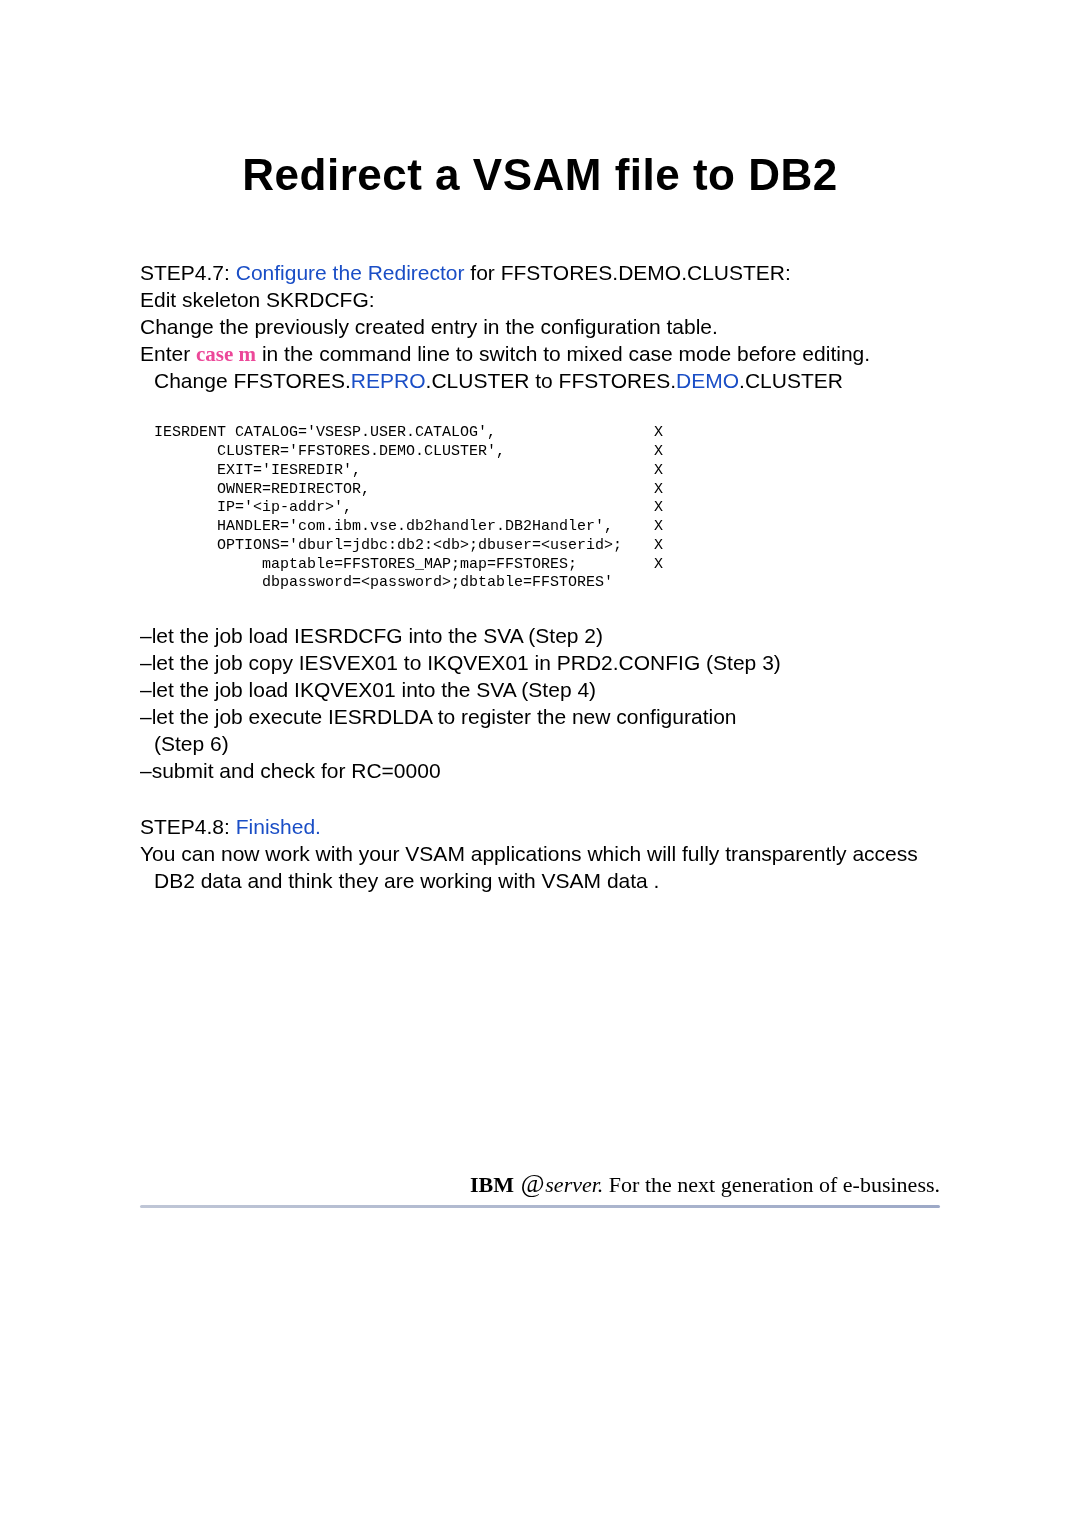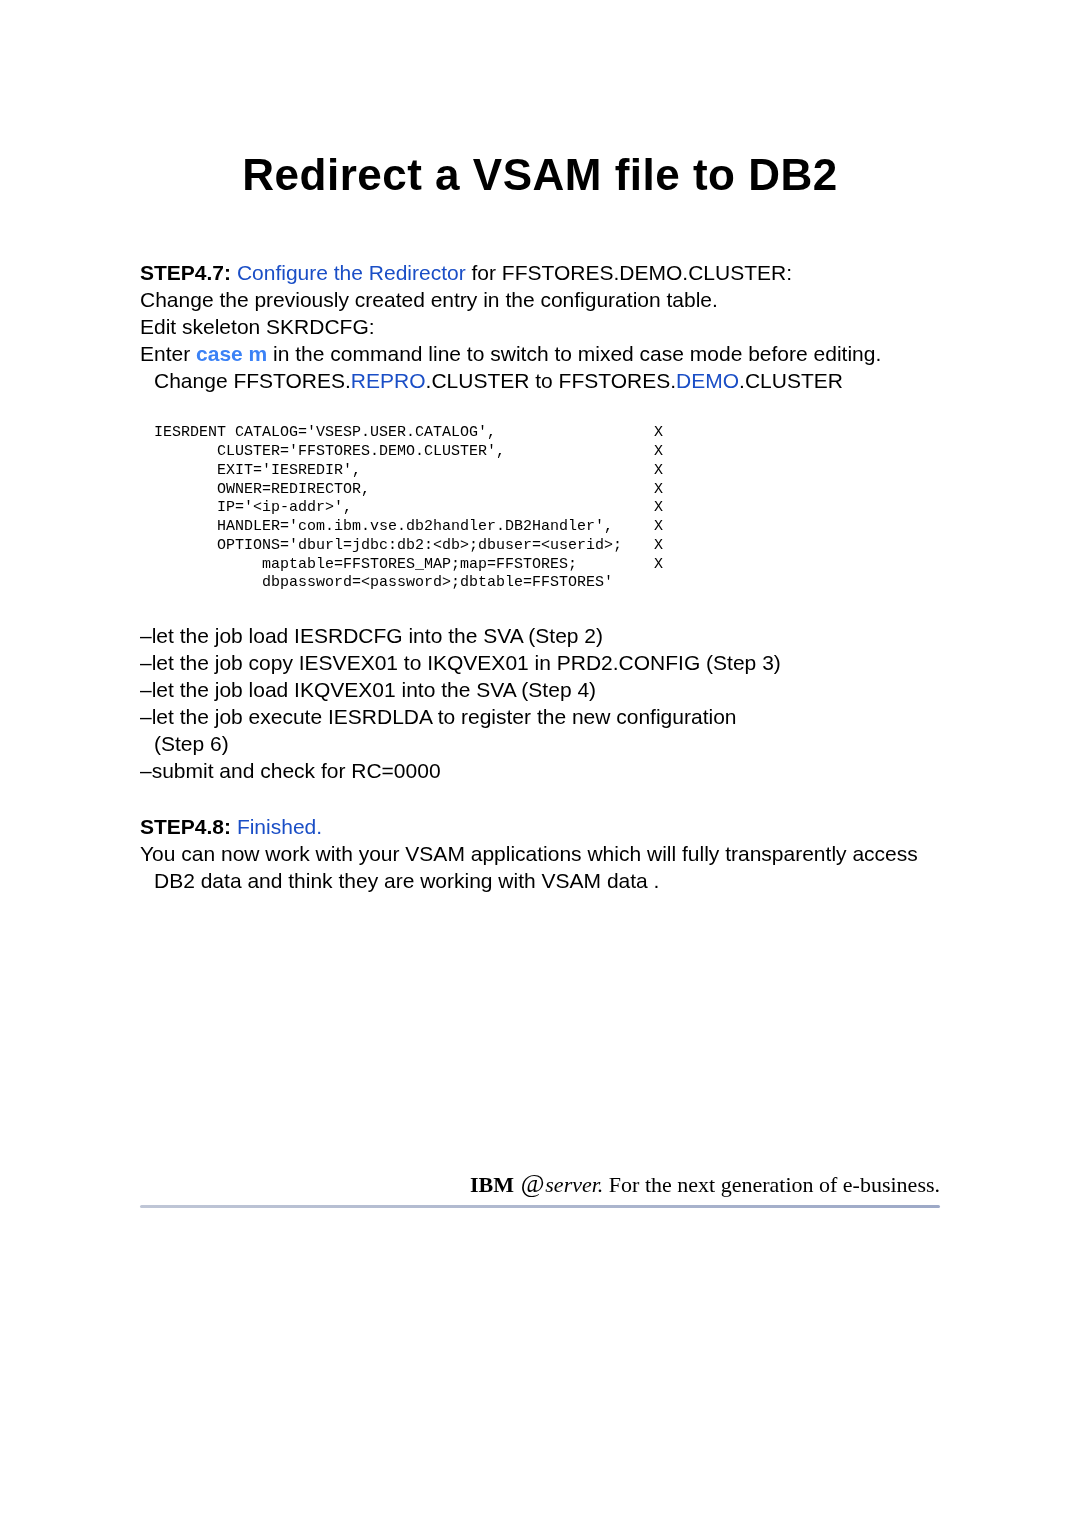--- a/index.html
+++ b/index.html
@@ -23,33 +23,34 @@
     font-weight: bold;
     text-align: center;
     margin: 0 0 60px 0;
     letter-spacing: 0.5px;
   }
   .body-text {
     font-size: 21px;
     line-height: 1.28;
   }
   .step-label {
-    font-weight: bold;
+    font-weight: normal;
     margin-top: 44px;
   }
   .link-text {
     color: #1a4ec6;
   }
   .hang {
     padding-left: 14px;
     text-indent: -14px;
   }
   .orange-bold {
-    color: #3b82f6;
+    color: #ec4899;
     font-weight: bold;
+    font-family: Liberation Serif, serif;
   }
   pre.codeblock {
     font-family: "Courier New", Courier, monospace;
     font-size: 15px;
     line-height: 1.25;
     white-space: pre;
     margin: 30px 0 30px 14px;
   }
   .codeline {
     display: block;
@@ -111,22 +112,22 @@
 <body>
 
 <div class="page">
 
   <h1 class="title">Redirect a VSAM file to DB2</h1>
 
   <div class="body-text">
     <div>
       <span class="step-label">STEP4.7:</span><span class="link-text"> Configure the Redirector </span><span>for FFSTORES.DEMO.CLUSTER:</span>
     </div>
+    <div>Edit skeleton SKRDCFG:</div>
     <div>Change the previously created entry in the configuration table.</div>
-    <div>Edit skeleton SKRDCFG:</div>
     <div class="hang">
       <span>Enter </span><span class="orange-bold">case m</span><span> in the command line to switch to mixed case mode before editing. Change FFSTORES.</span><span class="link-text">REPRO</span><span>.CLUSTER to FFSTORES.</span><span class="link-text">DEMO</span><span>.CLUSTER</span>
     </div>
   </div>
 
   <pre class="codeblock" id="codeblock"><span class="codeline"><span class="codeleft">IESRDENT CATALOG='VSESP.USER.CATALOG',</span><span class="codex">X</span></span><span class="codeline"><span class="codeleft">       CLUSTER='FFSTORES.DEMO.CLUSTER',</span><span class="codex">X</span></span><span class="codeline"><span class="codeleft">       EXIT='IESREDIR',</span><span class="codex">X</span></span><span class="codeline"><span class="codeleft">       OWNER=REDIRECTOR,</span><span class="codex">X</span></span><span class="codeline"><span class="codeleft">       IP='&lt;ip-addr&gt;',</span><span class="codex">X</span></span><span class="codeline"><span class="codeleft">       HANDLER='com.ibm.vse.db2handler.DB2Handler',</span><span class="codex">X</span></span><span class="codeline"><span class="codeleft">       OPTIONS='dburl=jdbc:db2:&lt;db&gt;;dbuser=&lt;userid&gt;;</span><span class="codex">X</span></span><span class="codeline"><span class="codeleft">            maptable=FFSTORES_MAP;map=FFSTORES;</span><span class="codex">X</span></span><span class="codeline"><span class="codeleft">            dbpassword=&lt;password&gt;;dbtable=FFSTORES'</span></span></pre>
 
   <div class="list" id="bullets">
       <div class="item">–let the job load IESRDCFG into the SVA (Step 2)</div>
       <div class="item">–let the job copy IESVEX01 to IKQVEX01 in PRD2.CONFIG (Step 3)</div>

